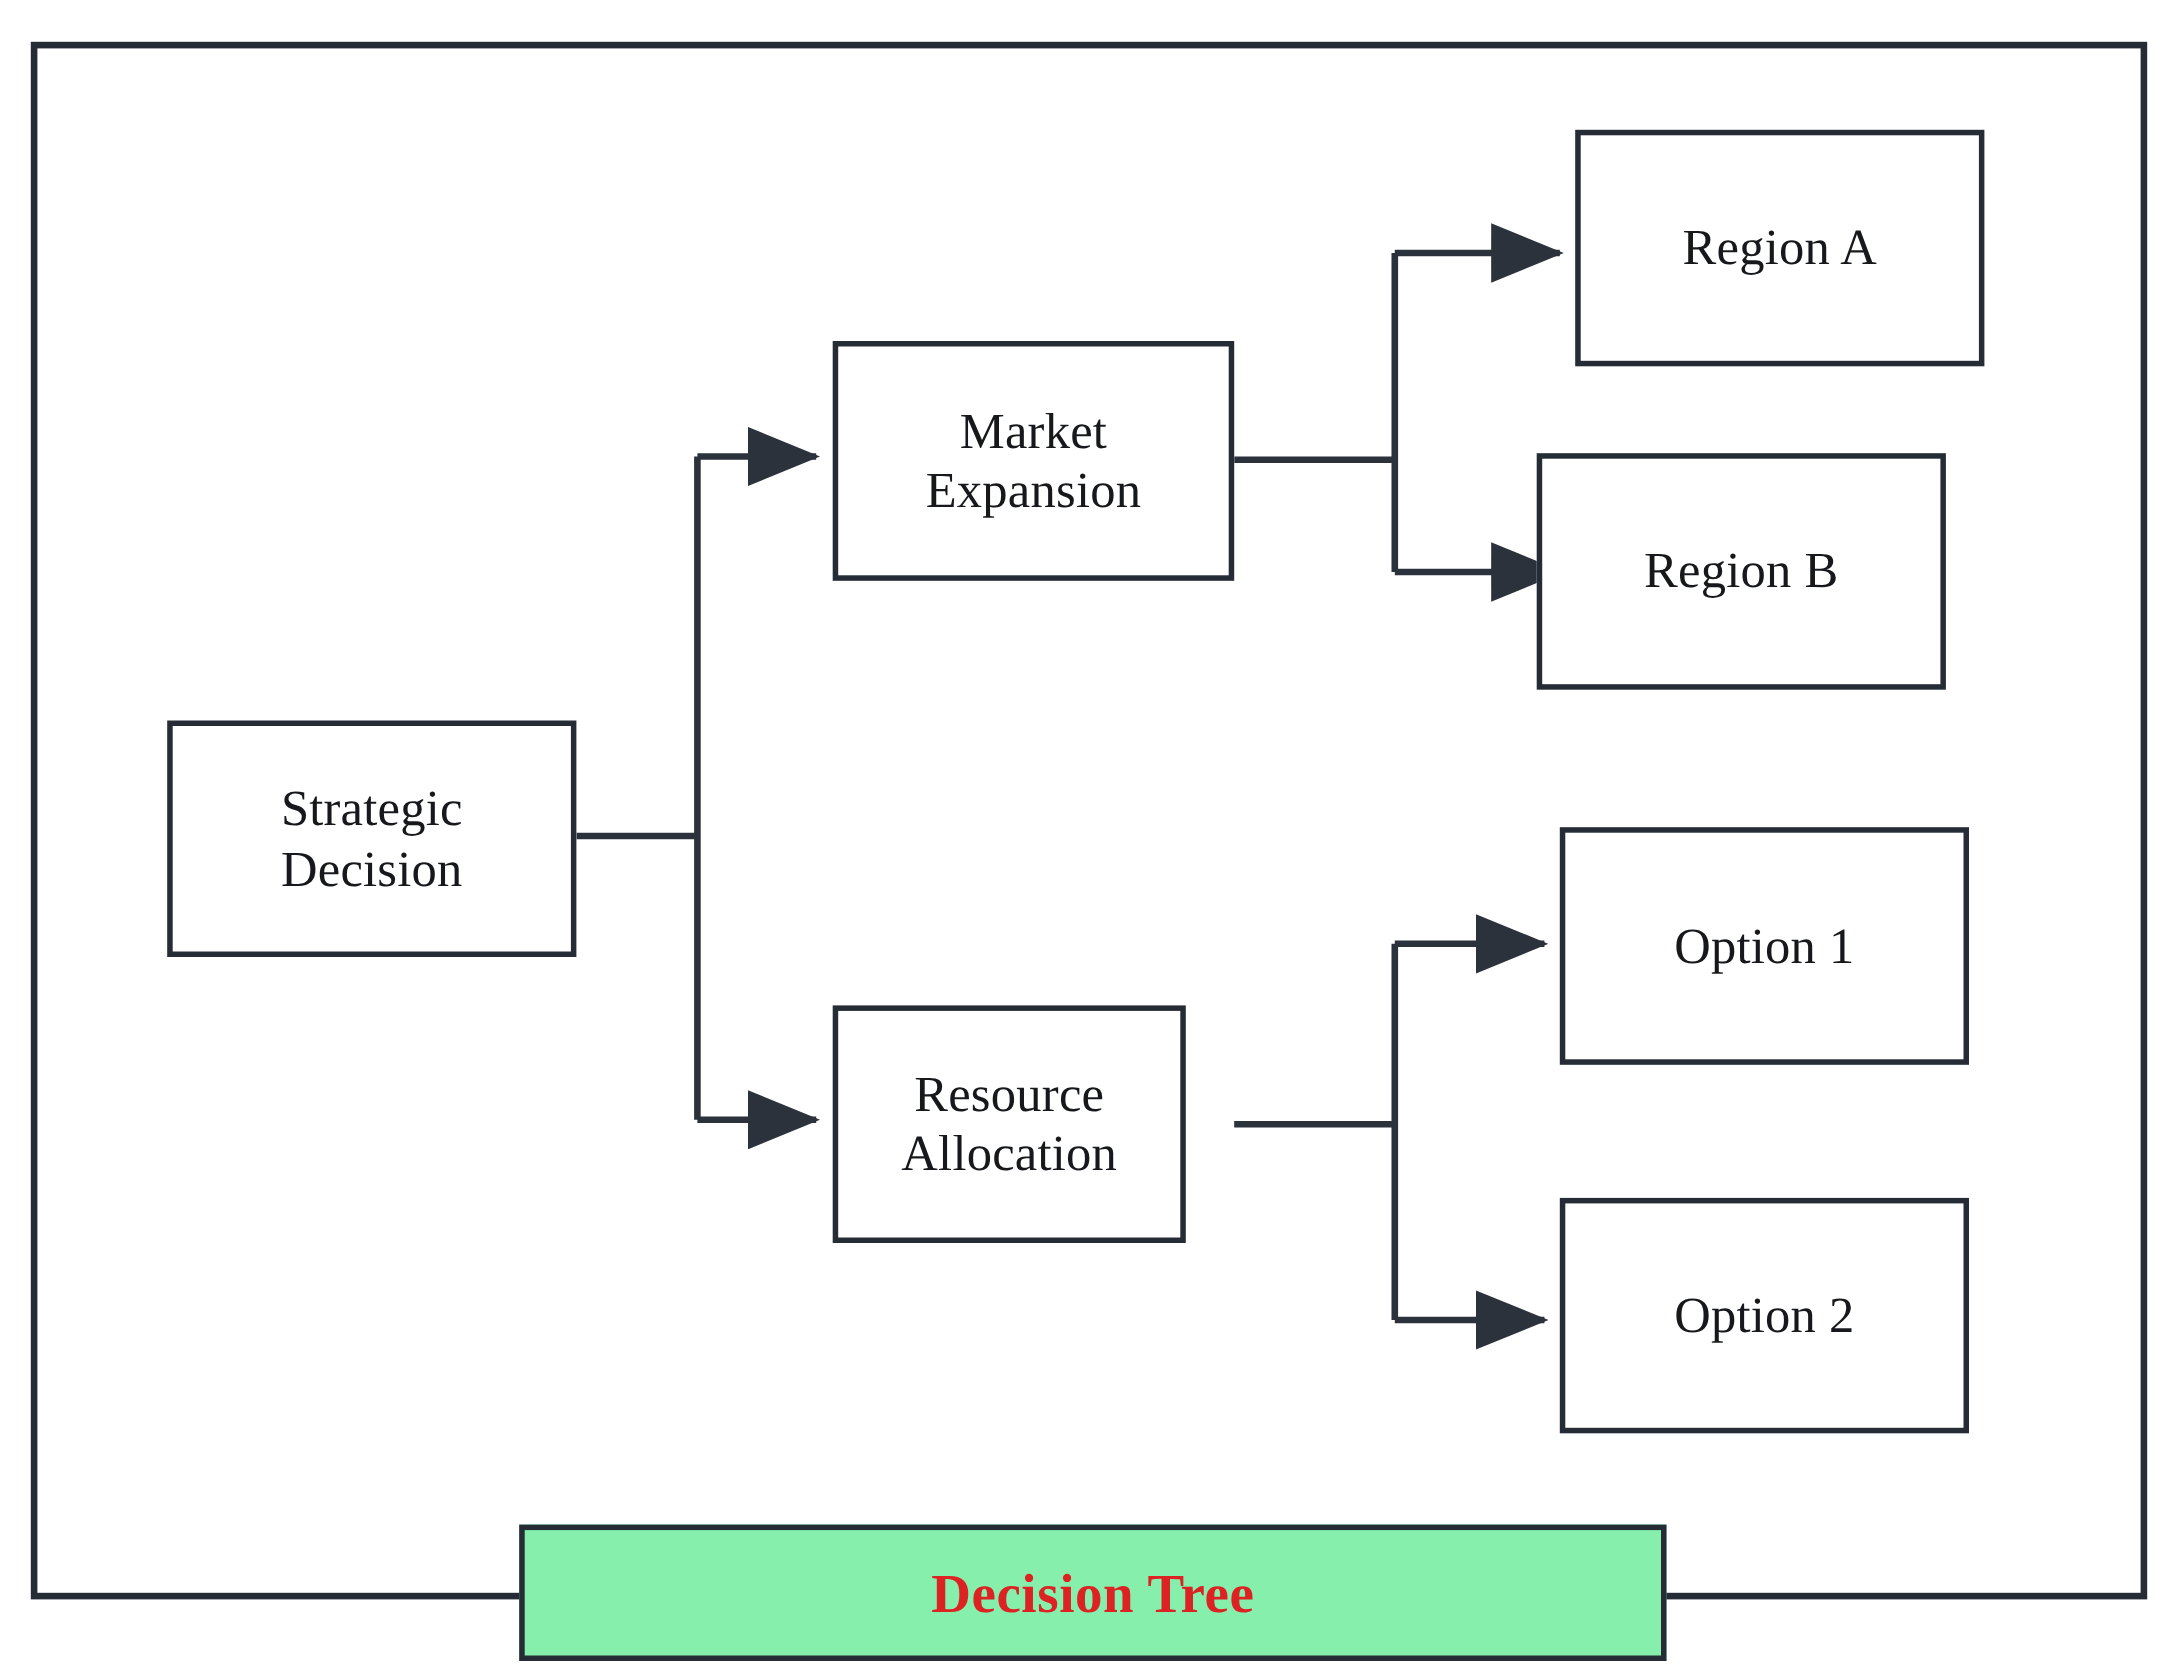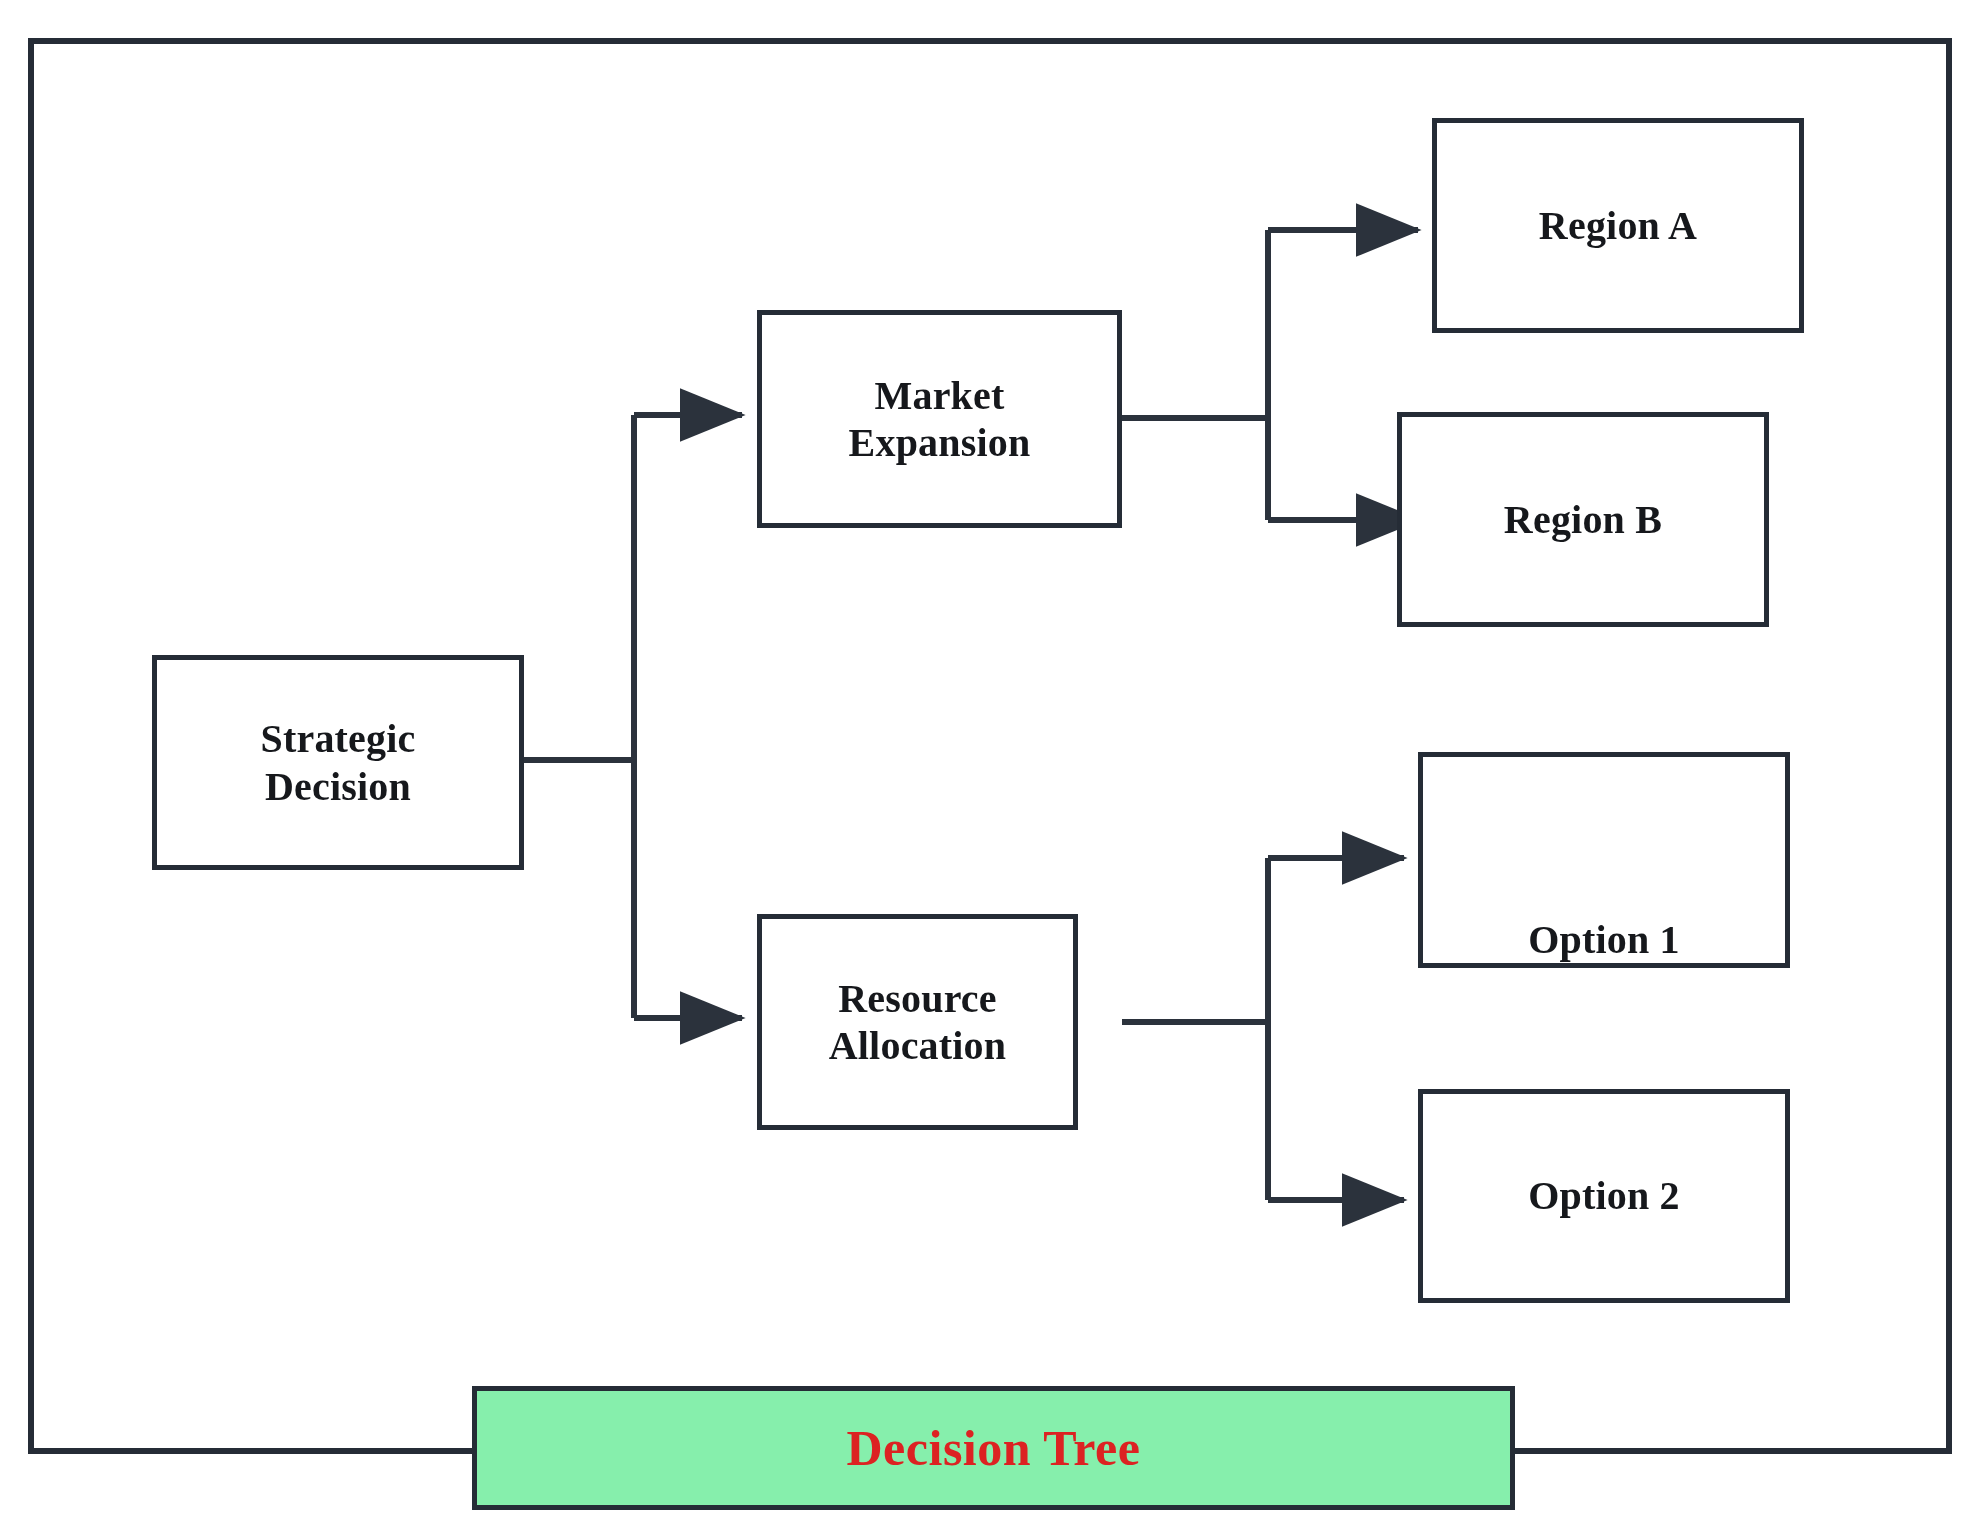--- a/index.html
+++ b/index.html
@@ -29,22 +29,22 @@
     background: #ffffff;
     border: 5px solid #252c36;
     box-sizing: border-box;
     display: flex;
     align-items: center;
     justify-content: center;
     text-align: center;
     line-height: 1.18;
     color: #16181c;
     font-family: "Liberation Serif", "DejaVu Serif", serif;
-    font-size: 40px;
-    font-weight: 700;
+    font-size: 46px;
+    font-weight: 400;
     letter-spacing: 0.2px;
   }
   .node-label {
     display: block;
     white-space: pre-line;
     padding: 0 6px;
   }
   .caption-box {
     position: absolute;
     background: #86efac;
@@ -112,21 +112,21 @@
   </div>
 
   <div class="node-box" style="left:1432px; top:118px; width:372px; height:215px;">
     <span class="node-label">Region A</span>
   </div>
 
   <div class="node-box" style="left:1397px; top:412px; width:372px; height:215px;">
     <span class="node-label">Region B</span>
   </div>
 
-  <div class="node-box" style="left:1418px; top:752px; width:372px; height:216px;align-items:flex-end;">
+  <div class="node-box" style="left:1418px; top:752px; width:372px; height:216px;">
     <span class="node-label">Option 1</span>
   </div>
 
   <div class="node-box" style="left:1418px; top:1089px; width:372px; height:214px;text-align:right;">
     <span class="node-label">Option 2</span>
   </div>
 
   <div class="caption-box" style="left:472px; top:1386px; width:1043px; height:124px;">
     <span class="caption-text">Decision Tree</span>
   </div>

